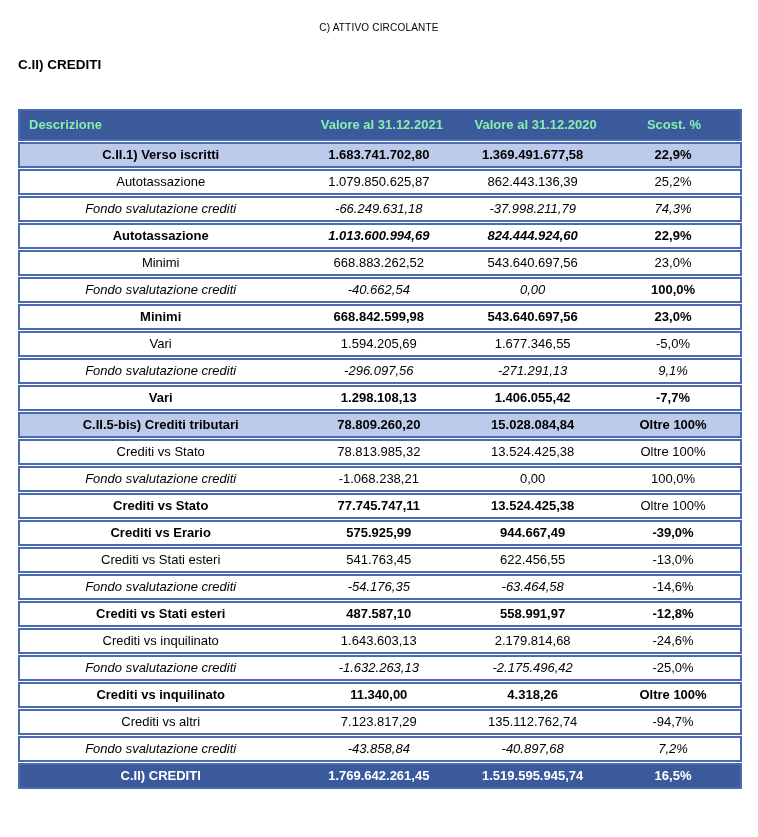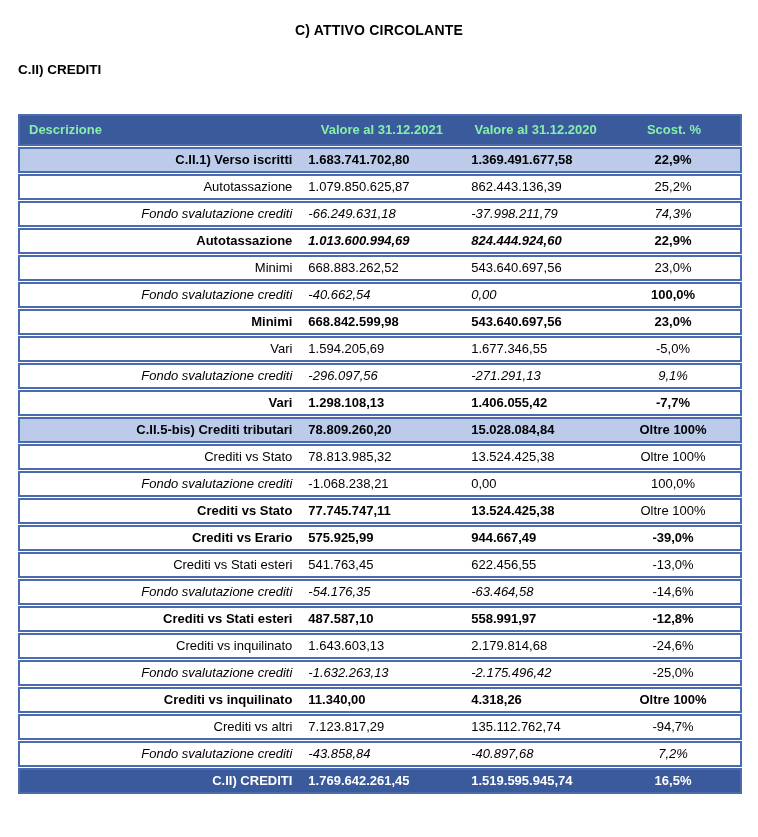--- a/index.html
+++ b/index.html
@@ -14,21 +14,21 @@
   html,body{background:#ffffff;}
   body{
     width:758px;height:837px;
     font-family:"Liberation Sans","DejaVu Sans",sans-serif;
     color:var(--ink);
     overflow:hidden;
   }
   .page{width:758px;height:837px;padding-top:22px;position:relative;}
   .doc-title{
     text-align:center;
-    font-size:14px;font-weight:700;
+    font-size:10px;font-weight:400;
     letter-spacing:.2px;
     color:var(--ink);
   }
   .section-title{
     margin-top:24px;
     padding-left:18px;
     font-size:13.5px;font-weight:700;
     color:var(--ink);
   }
   table.fin{
@@ -53,22 +53,22 @@
   th:last-child,td:last-child{border-right:2px solid var(--border);}
   thead th{
     background:var(--header-bg);
     color:#86efac;
     font-weight:700;
     padding:6px 8px;
     text-align:center;
   }
   thead th.c-label{text-align:left;padding-left:9px;}
   tbody td{padding:3px 8px;background:#ffffff;}
-  td.c-label{text-align:right;padding-left:9px;}
-  td.c-num{text-align:left;padding-right:14px;}
+  td.c-label{text-align:center;padding-left:9px;}
+  td.c-num{text-align:center;padding-right:14px;}
   td.c-pct{text-align:center;padding-right:10px;}
   tr.row-section td{background:var(--section-bg);}
   tr.row-total td{background:var(--total-bg);color:#ffffff;}
   .st-normal{font-weight:400;font-style:normal;}
   .st-bold{font-weight:700;}
   .st-italic{font-style:italic;margin-left:27px;}
   .st-bold-italic{font-weight:700;font-style:italic;}
 </style>
 </head>
 <body>

